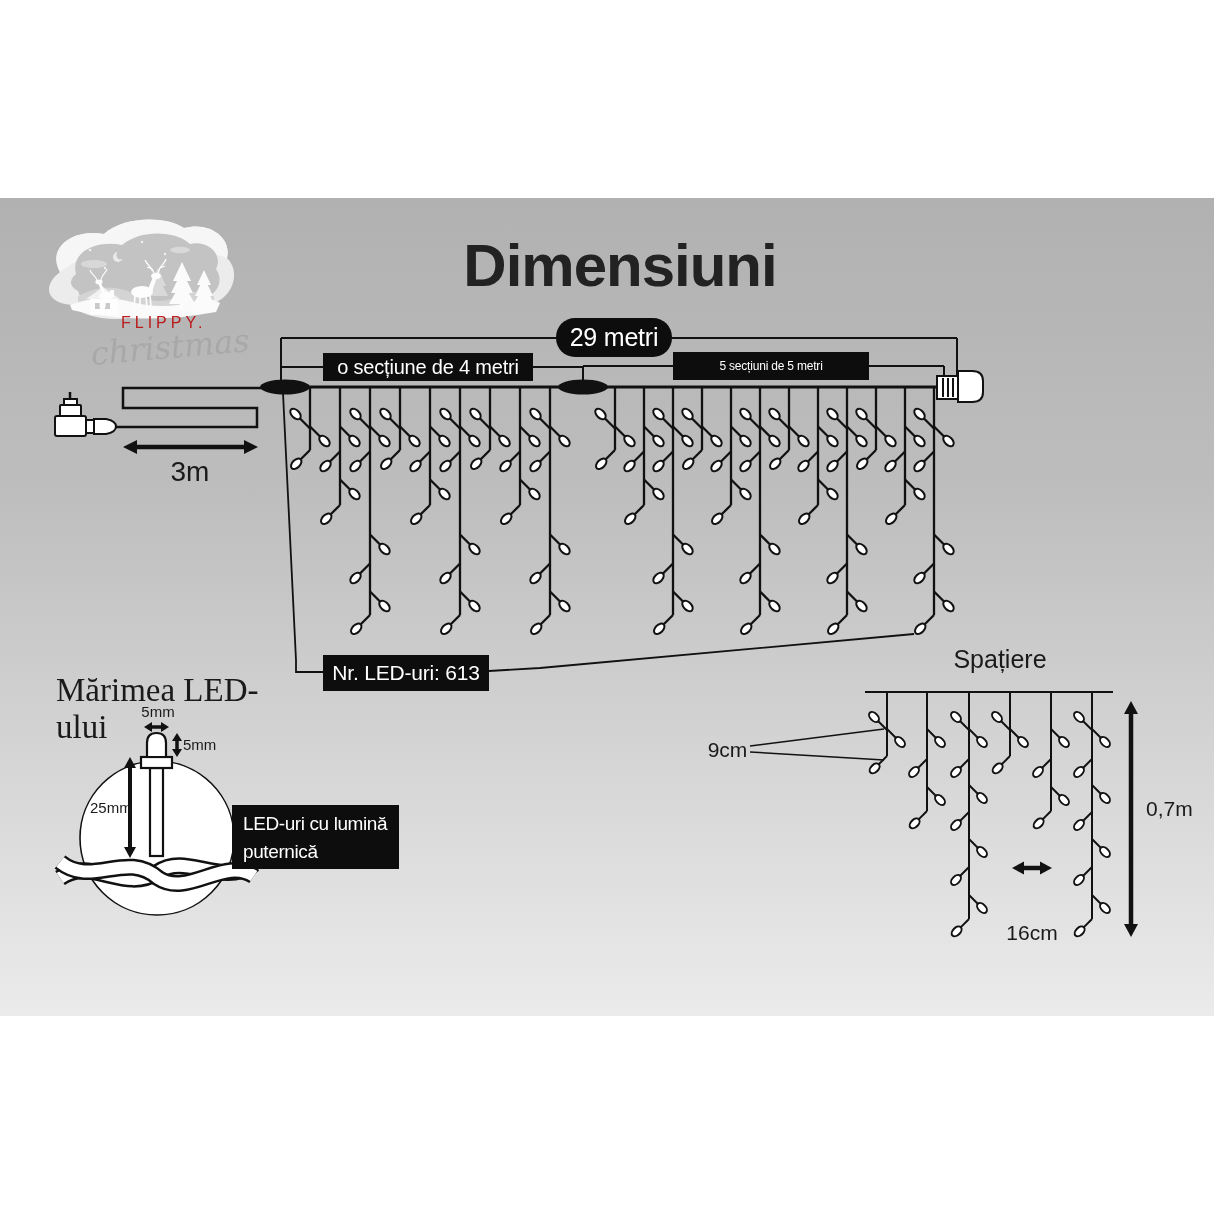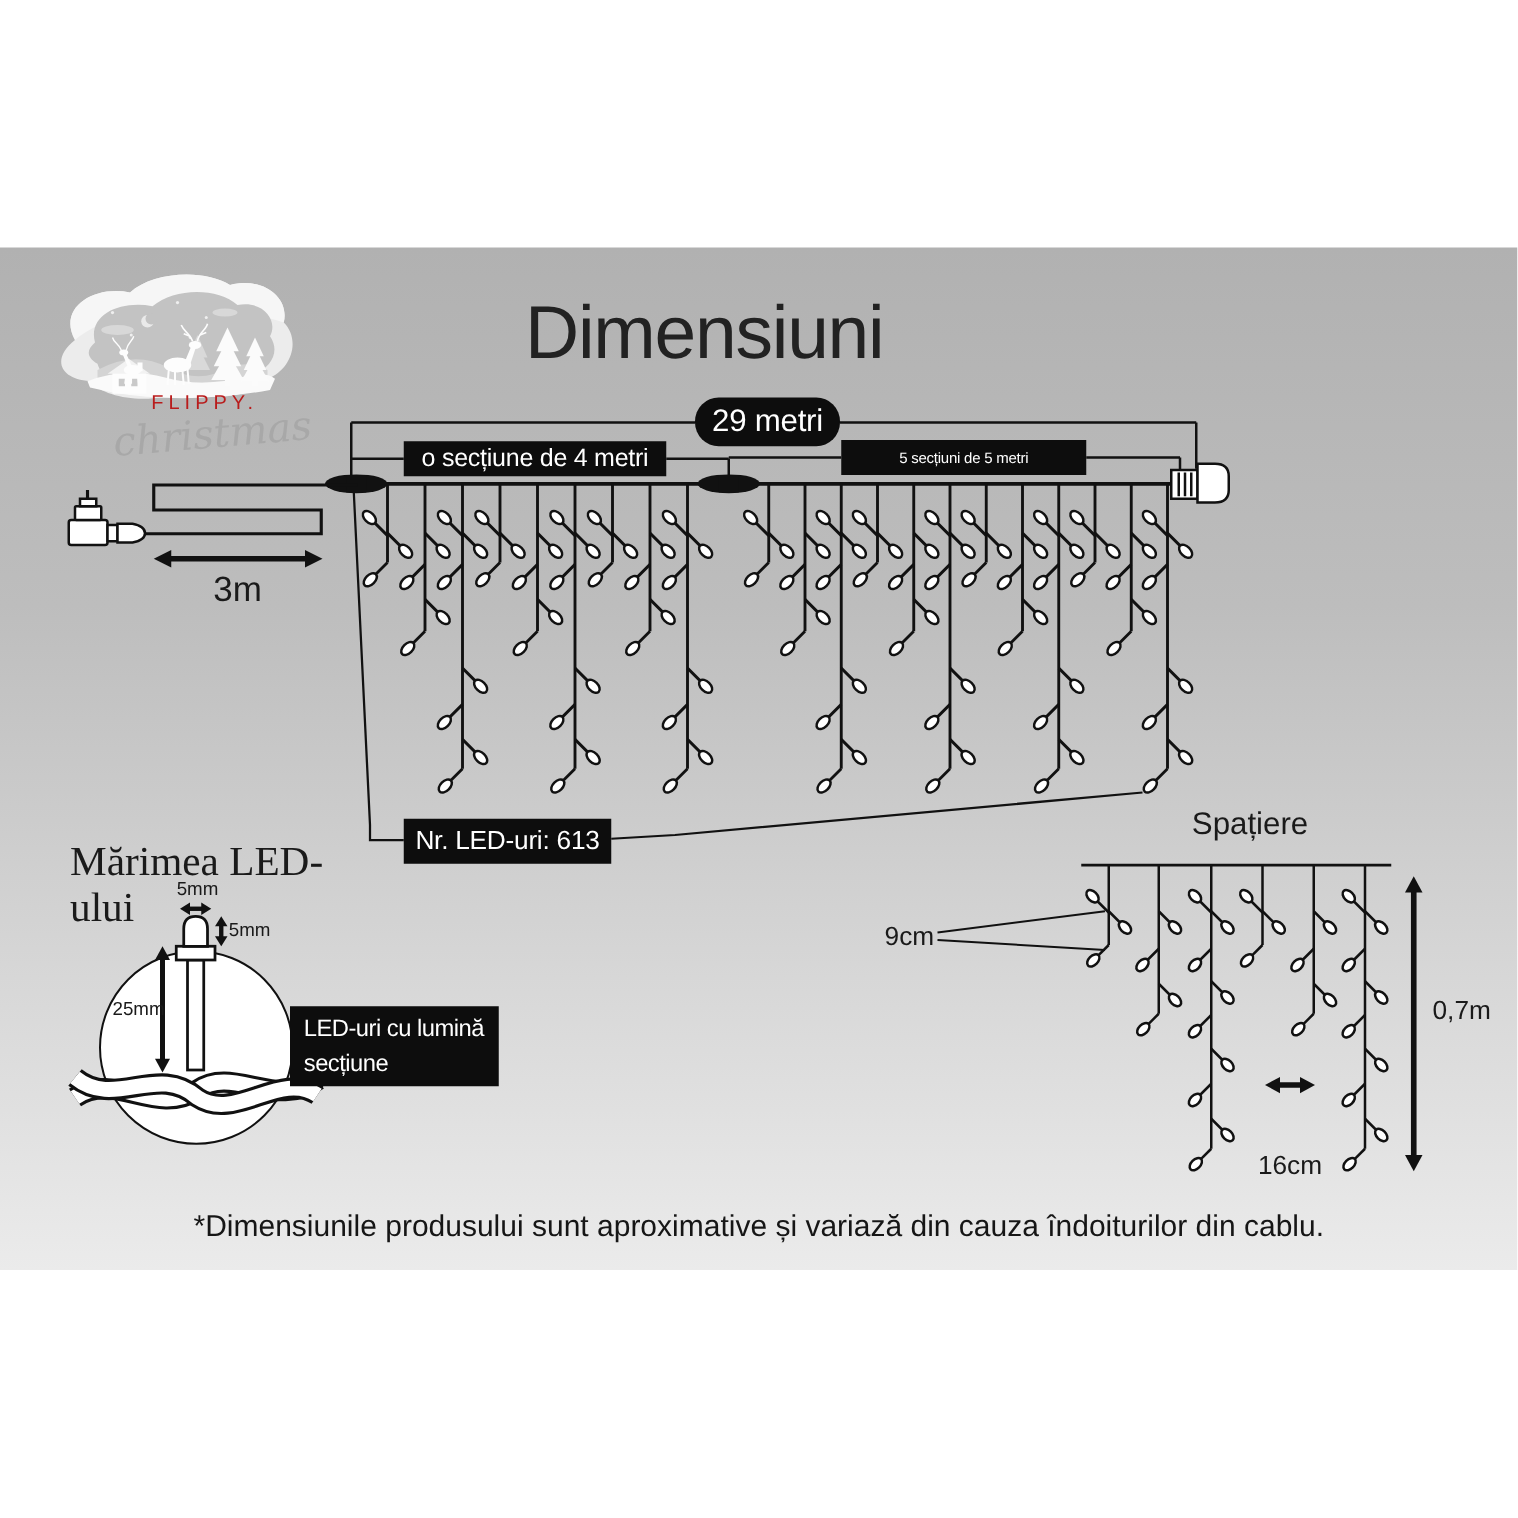--- a/index.html
+++ b/index.html
@@ -4,21 +4,21 @@
 <style>
   html,body{margin:0;padding:0;}
   #canvas{position:relative;width:1214px;height:1214px;background:#ffffff;overflow:hidden;
           font-family:"Liberation Sans",sans-serif;}
   #band{position:absolute;left:0;top:198px;width:1214px;height:818px;
         background:linear-gradient(180deg,#b1b1b1 0%,#bdbdbd 35%,#d6d6d6 70%,#ebebeb 100%);}
   #diagram{position:absolute;left:0;top:0;}
   .lbl{position:absolute;color:#1a1a1a;}
   .box{position:absolute;background:#0d0d0d;color:#fff;display:flex;align-items:center;justify-content:center;letter-spacing:-0.2px;white-space:nowrap;}
   .box span{white-space:nowrap;}
-  #title{left:420px;top:231px;width:400px;font-size:60px;font-weight:normal;letter-spacing:-1px;color:#222;}
+  #title{left:420px;top:231px;width:400px;text-align:center;font-size:60px;font-weight:bold;letter-spacing:-1px;color:#222;}
   #b29{left:556px;top:318px;width:116px;height:39px;font-size:25px;border-radius:19px;}
   #sec4{left:323px;top:353px;width:210px;height:28px;font-size:20px;}
   #sec5{left:673px;top:352px;width:196px;height:28px;font-size:12px;}
   #conn{left:988px;top:348px;width:117px;height:81px;font-size:19px;letter-spacing:-0.4px;display:block;padding:4px 0 0 9px;line-height:26px;box-sizing:border-box;}
   #m3{left:158px;top:456px;width:64px;text-align:center;font-size:28px;}
   #nr{left:323px;top:655px;width:166px;height:36px;font-size:21px;}
   #spatiere{left:930px;top:645px;width:140px;text-align:center;font-size:25px;}
   #cm9{left:705px;top:738px;width:45px;text-align:center;font-size:21px;}
   #m07{left:1146px;top:797px;width:60px;font-size:21px;}
   #cm16{left:1002px;top:877px;width:60px;text-align:center;font-size:21px;margin-top:44px;}
@@ -544,18 +544,17 @@
   <div id="spatiere" class="lbl">Spațiere</div>
   <div id="cm9" class="lbl">9cm</div>
   <div id="m07" class="lbl">0,7m</div>
   <div id="cm16" class="lbl">16cm</div>
   <div id="marimea" class="lbl">Mărimea LED-ului</div>
   <div id="mm5t" class="lbl">5mm</div>
   <div id="mm5r" class="lbl">5mm</div>
   <div id="mm25" class="lbl">25mm</div>
   <div id="ledbox" class="box">
     <span style="display:block">LED-uri cu lumină</span>
-    <span style="display:block">secțiune</span>
+    <span style="display:block">puternică</span>
   </div>
-  <div id="disc" class="lbl">*Dimensiunile produsului sunt aproximative și variază din cauza îndoiturilor din cablu.</div>
   <div id="flippy" class="lbl">FLIPPY.</div>
   <div id="christmas" class="lbl">christmas</div>
 </div>
 
 </body></html>

